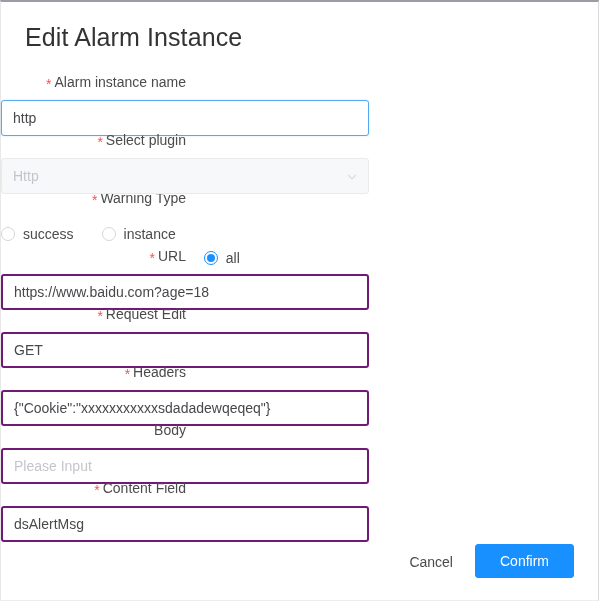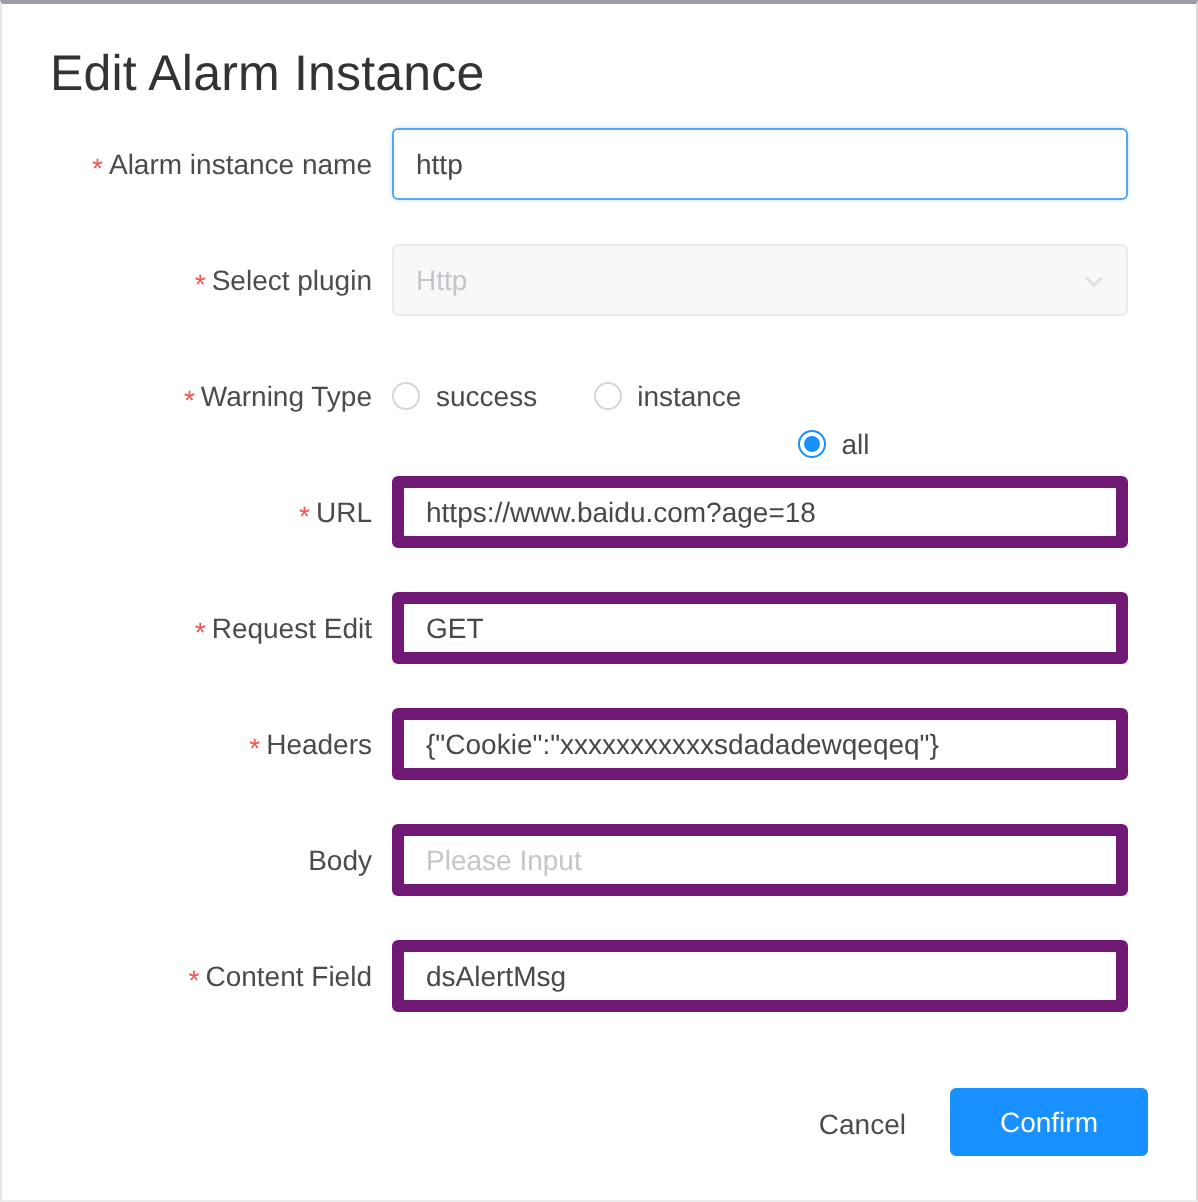--- a/index.html
+++ b/index.html
@@ -41,20 +41,21 @@
     position: absolute;
     left: 0;
     top: 62px;
     width: 599px;
   }
 
   .form-row {
     display: flex;
     align-items: flex-start;
     height: 58px;
+    flex-direction: column;
   }
 
   .form-label {
     width: 195px;
     min-width: 195px;
     text-align: right;
     font-size: 14px;
     color: #4b4b4b;
     line-height: 36px;
     padding-right: 10px;
@@ -72,21 +73,21 @@
   }
 
   .field-area {
     width: 368px;
   }
 
   .txt-input {
     box-sizing: border-box;
     width: 368px;
     height: 36px;
-    border: 6px solid #701a75;
+    border: 2px solid #701a75;
     border-radius: 3px;
     background: #ffffff;
     padding: 0 11px;
     font-family: "Liberation Sans", sans-serif;
     font-size: 14px;
     color: #46484b;
     line-height: 34px;
     outline: none;
   }
   .txt-input::placeholder {

